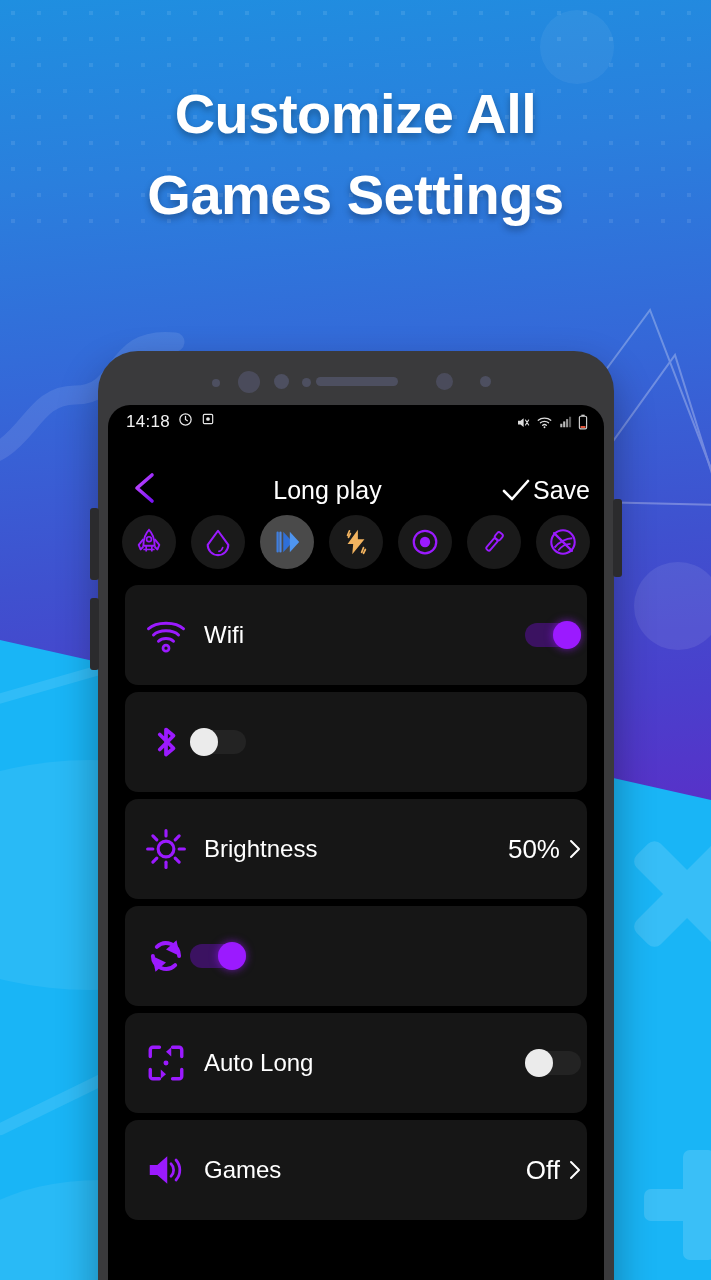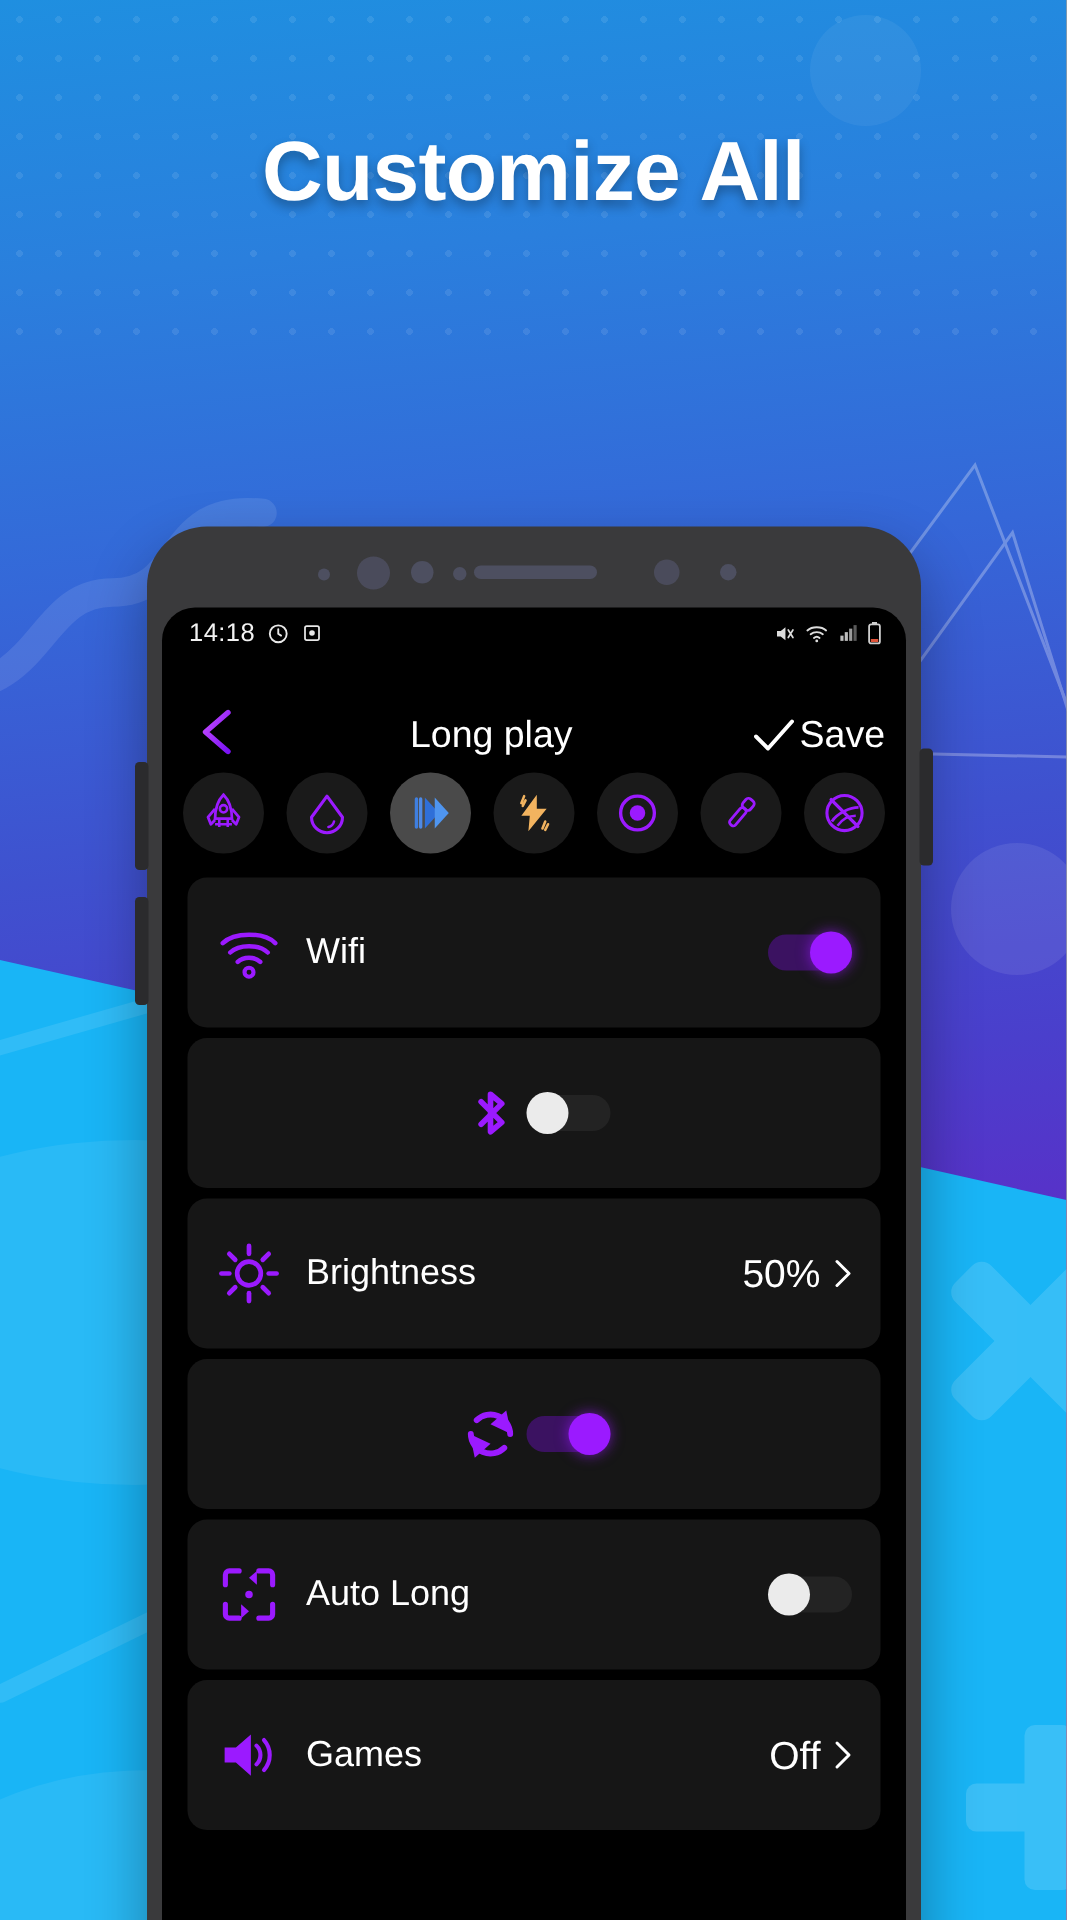--- a/index.html
+++ b/index.html
@@ -146,21 +146,21 @@
     border-radius: 22px 22px 0 0;
     overflow: hidden;
   }
 
   
   .statusbar {
     position: relative; height: 34px; width: 100%;
     display: flex; align-items: center; justify-content: space-between;
     padding: 0 16px 0 18px;
   }
-  .sb-left { display: flex; align-items: center; gap: 8px; }
+  .sb-left { display: flex; align-items: flex-start; gap: 8px; }
   .sb-time { color: #f2f2f2; font-size: 17px; letter-spacing: .3px; }
   .sb-right { display: flex; align-items: center; gap: 5px; }
 
   
   .appbar {
     position: relative; height: 66px; width: 100%;
     display: flex; align-items: flex-end; padding: 0 14px 0 22px;
   }
   .back-arrow { width: 30px; height: 34px; flex: 0 0 auto; cursor: pointer; }
   .appbar-title {
@@ -182,21 +182,21 @@
     background: #1a1a1a;
     display: flex; align-items: center; justify-content: center;
     flex: 0 0 auto;
   }
   .ic-circle.sel { background: #4a4a4a; }
 
   
   .rows { padding: 0 17px; display: flex; flex-direction: column; gap: 7px; }
   .row {
     height: 100px; border-radius: 13px; background: #161616;
-    display: flex; align-items: center; padding: 0 19px 0 17px; justify-content: center;
+    display: flex; align-items: center; padding: 0 6px 0 17px;
   }
   .row-icon { width: 48px; flex: 0 0 auto; display: flex; align-items: center; justify-content: center; }
   .row-label { flex: 1 1 auto; color: #fff; font-size: 24px; margin-left: 14px; }
   .row-value { color: #fff; font-size: 26px; margin-right: 9px; }
   .chev { width: 12px; height: 20px; flex: 0 0 auto; }
 
   
   .toggle { position: relative; width: 56px; height: 28px; flex: 0 0 auto; }
   .toggle .track {
     position: absolute; left: 0; top: 2px; width: 56px; height: 24px;
@@ -239,20 +239,21 @@
       <i></i>
       <i></i>
     </div>
   <div class="plus-mark">
       <i></i>
       <i></i>
     </div>
 
   <div class="headline">
     <div>Customize All</div>
+    <div>Games Settings</div>
   </div>
 
   <div id="phone">
     <div class="btn-side btn-vol-up"></div>
     <div class="btn-side btn-vol-dn"></div>
     <div class="btn-side btn-power"></div>
 
     <div class="bezel-row">
       <span class="sensor" style="left:114px;top:8px;width:8px;height:8px;"></span>
       <span class="sensor" style="left:140px;top:0px;width:22px;height:22px;opacity:.85"></span>

